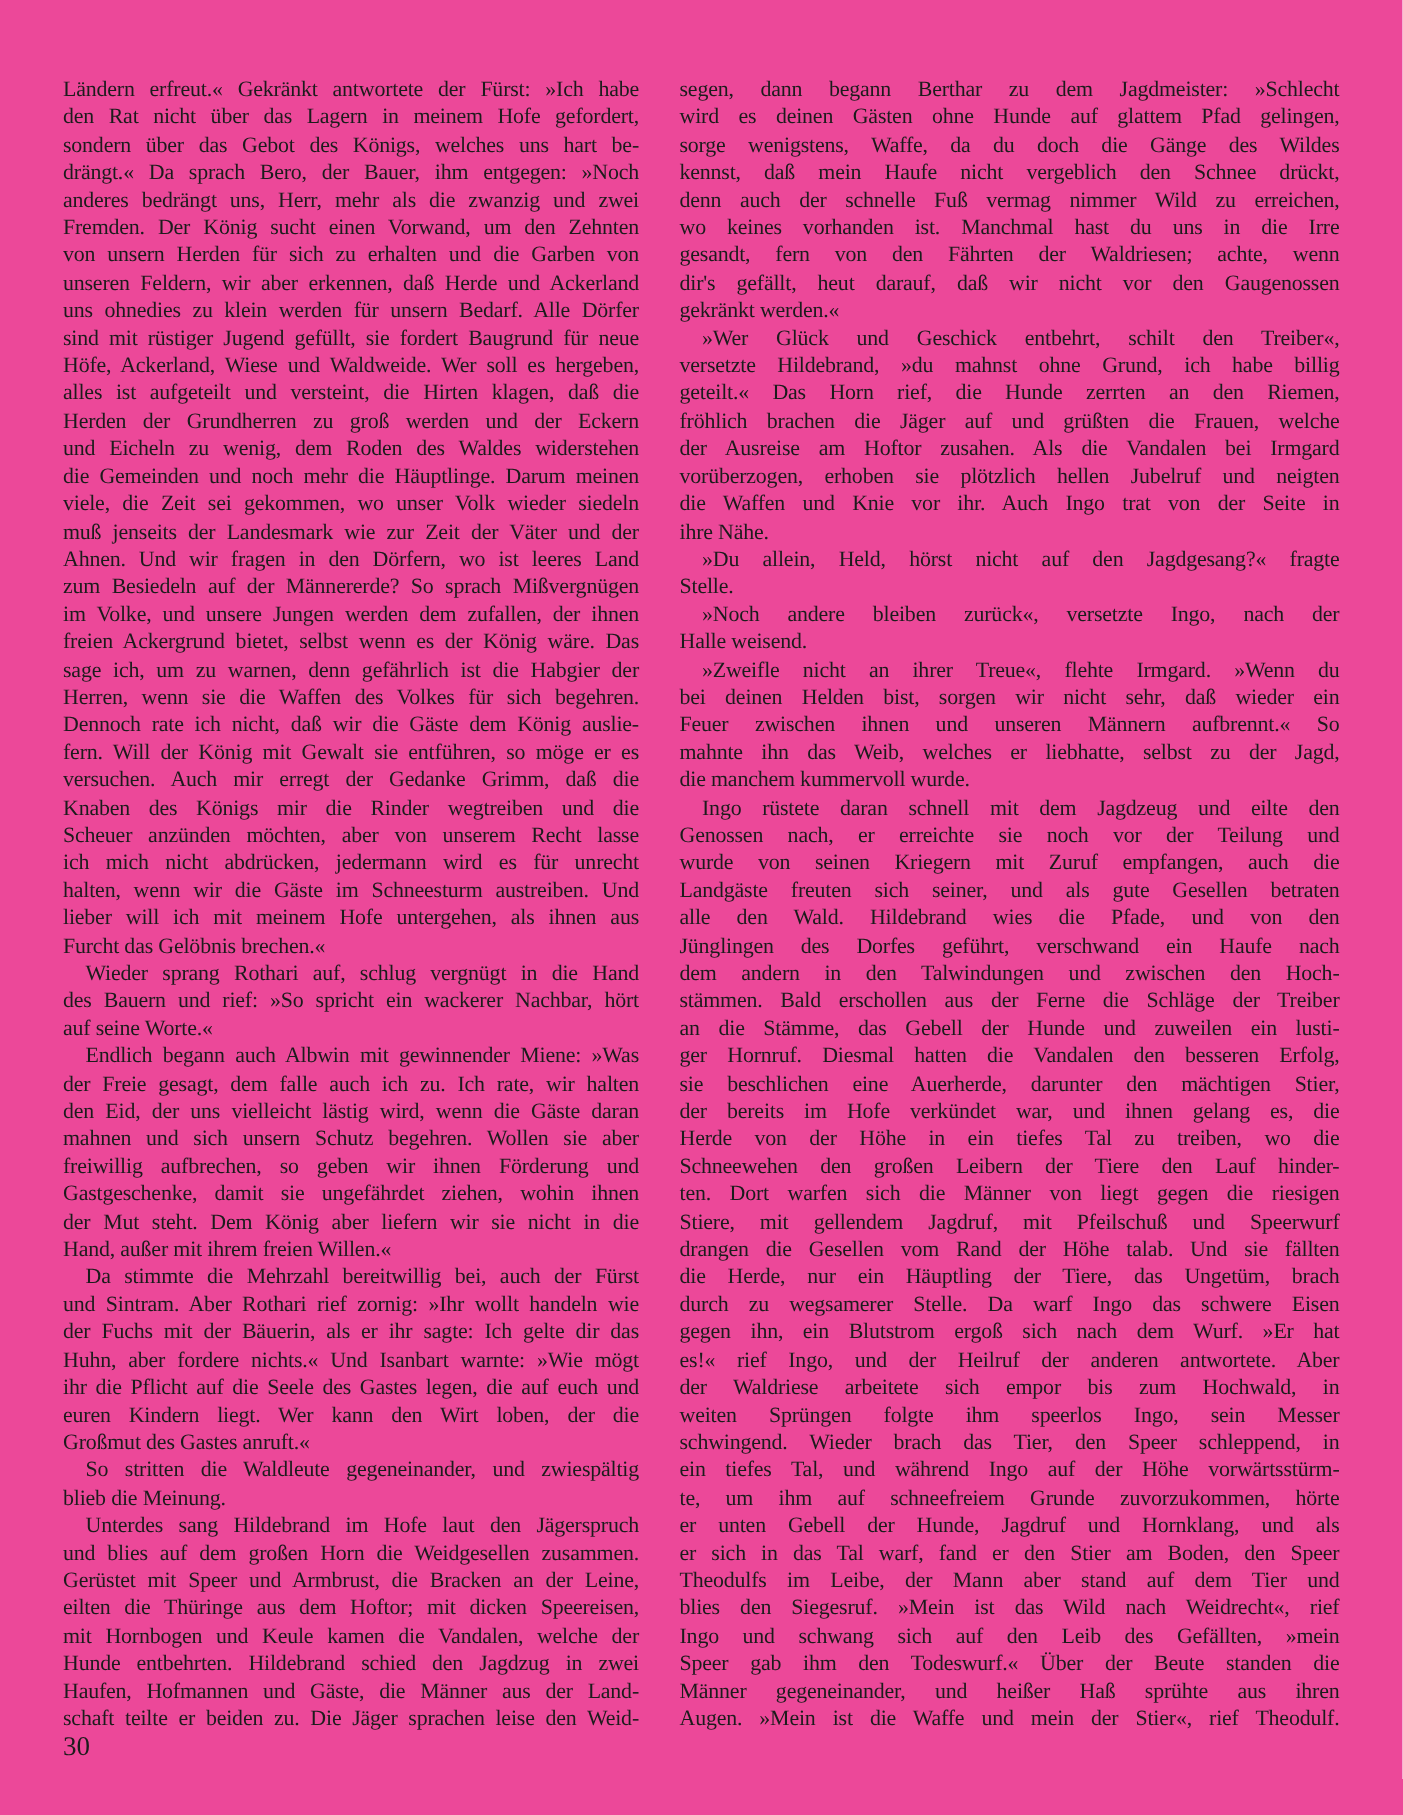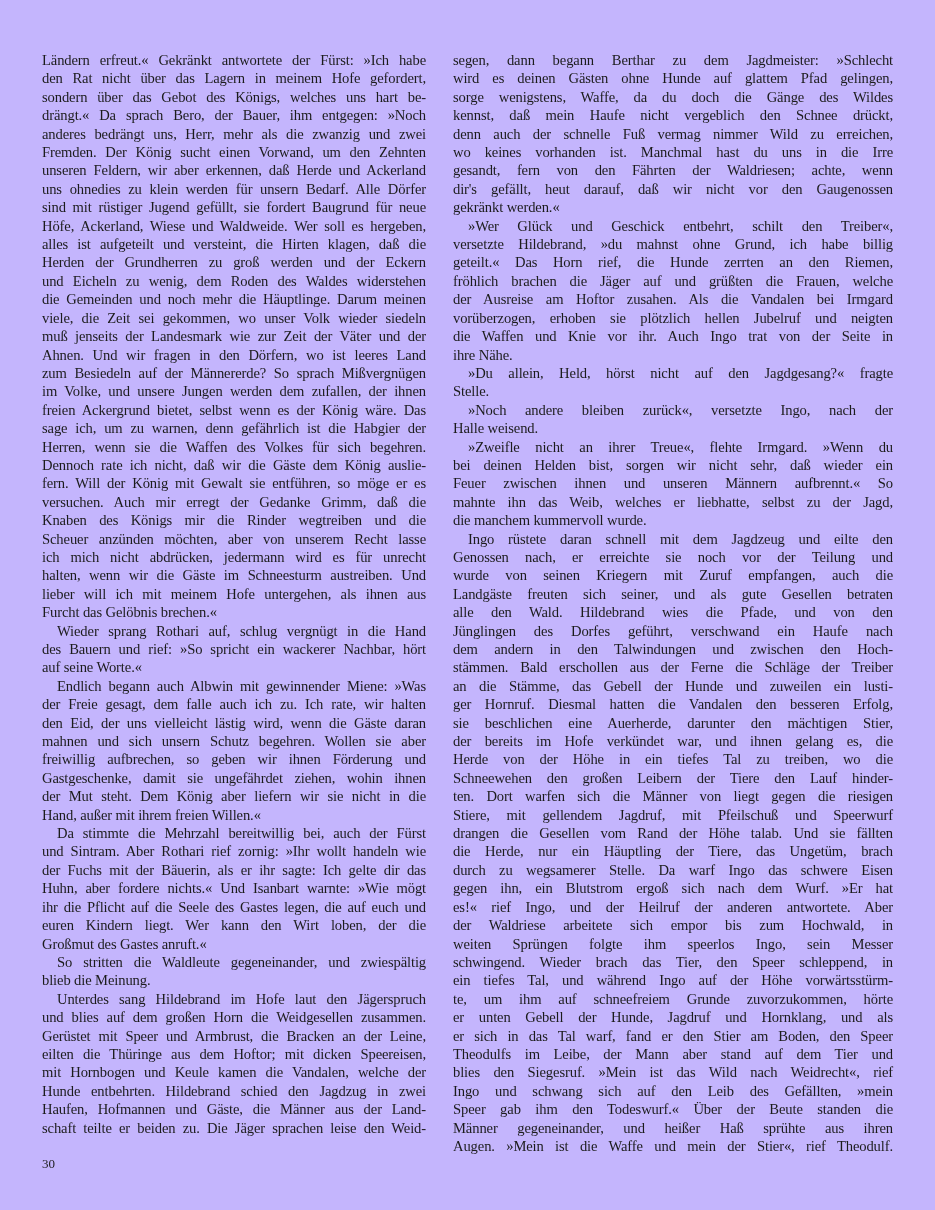--- a/index.html
+++ b/index.html
@@ -4,21 +4,21 @@
 <style>
   html, body {
     margin: 0;
     padding: 0;
     background: #ffffff;
   }
   .page {
     position: relative;
     width: 935px;
     height: 1210px;
-    background: #c4b5fd;
+    background: #ec4899;
     color: #1c1c1c;
     font-family: "Liberation Serif", "DejaVu Serif", serif;
     overflow: hidden;
   }
   .columns {
     position: absolute;
     top: 51px;
     left: 42px;
     display: flex;
     gap: 27px;
@@ -38,38 +38,39 @@
   }
   .line.end {
     text-align-last: left;
     -moz-text-align-last: left;
   }
   .line.ind { text-indent: 15px; }
   .page-number {
     position: absolute;
     left: 42px;
     top: 1156px;
-    font-size: 13px;
+    font-size: 18px;
     line-height: 16px;
     letter-spacing: 0;
   }
 </style>
 </head>
 <body>
 
 <div class="page">
   <div class="columns">
     <div class="col col-left">
         <div class="para">
           <div class="line">Ländern erfreut.« Gekränkt antwortete der Fürst: »Ich habe</div>
           <div class="line">den Rat nicht über das Lagern in meinem Hofe gefordert,</div>
           <div class="line">sondern über das Gebot des Königs, welches uns hart be-</div>
           <div class="line">drängt.« Da sprach Bero, der Bauer, ihm entgegen: »Noch</div>
           <div class="line">anderes bedrängt uns, Herr, mehr als die zwanzig und zwei</div>
           <div class="line">Fremden. Der König sucht einen Vorwand, um den Zehnten</div>
+          <div class="line">von unsern Herden für sich zu erhalten und die Garben von</div>
           <div class="line">unseren Feldern, wir aber erkennen, daß Herde und Ackerland</div>
           <div class="line">uns ohnedies zu klein werden für unsern Bedarf. Alle Dörfer</div>
           <div class="line">sind mit rüstiger Jugend gefüllt, sie fordert Baugrund für neue</div>
           <div class="line">Höfe, Ackerland, Wiese und Waldweide. Wer soll es hergeben,</div>
           <div class="line">alles ist aufgeteilt und versteint, die Hirten klagen, daß die</div>
           <div class="line">Herden der Grundherren zu groß werden und der Eckern</div>
           <div class="line">und Eicheln zu wenig, dem Roden des Waldes widerstehen</div>
           <div class="line">die Gemeinden und noch mehr die Häuptlinge. Darum meinen</div>
           <div class="line">viele, die Zeit sei gekommen, wo unser Volk wieder siedeln</div>
           <div class="line">muß jenseits der Landesmark wie zur Zeit der Väter und der</div>

